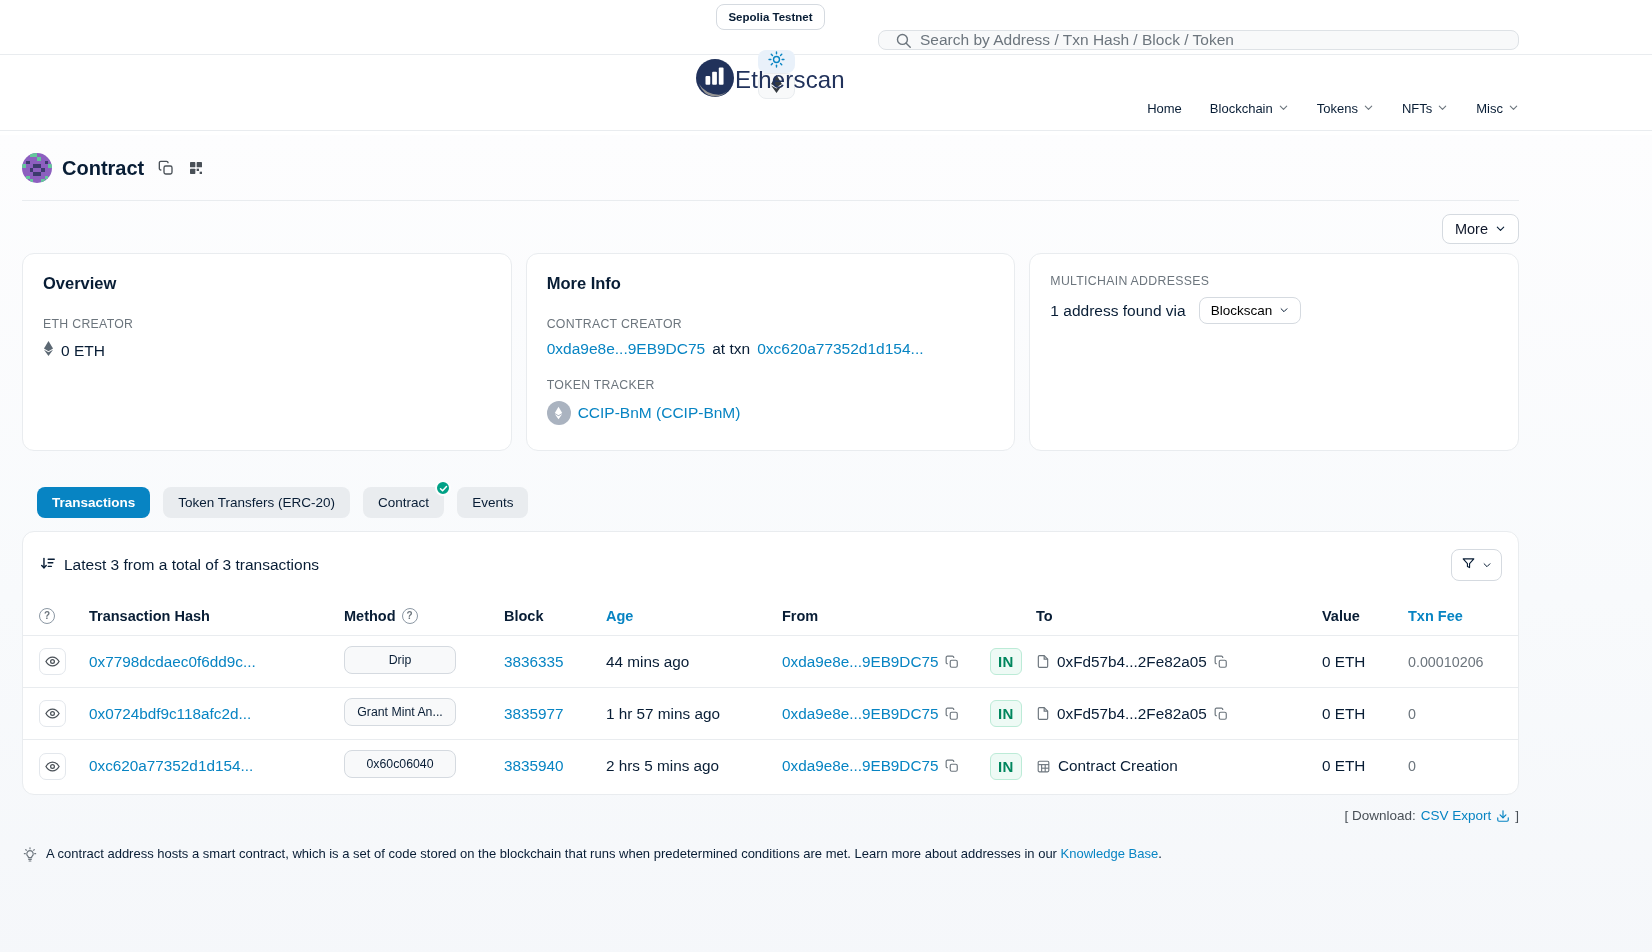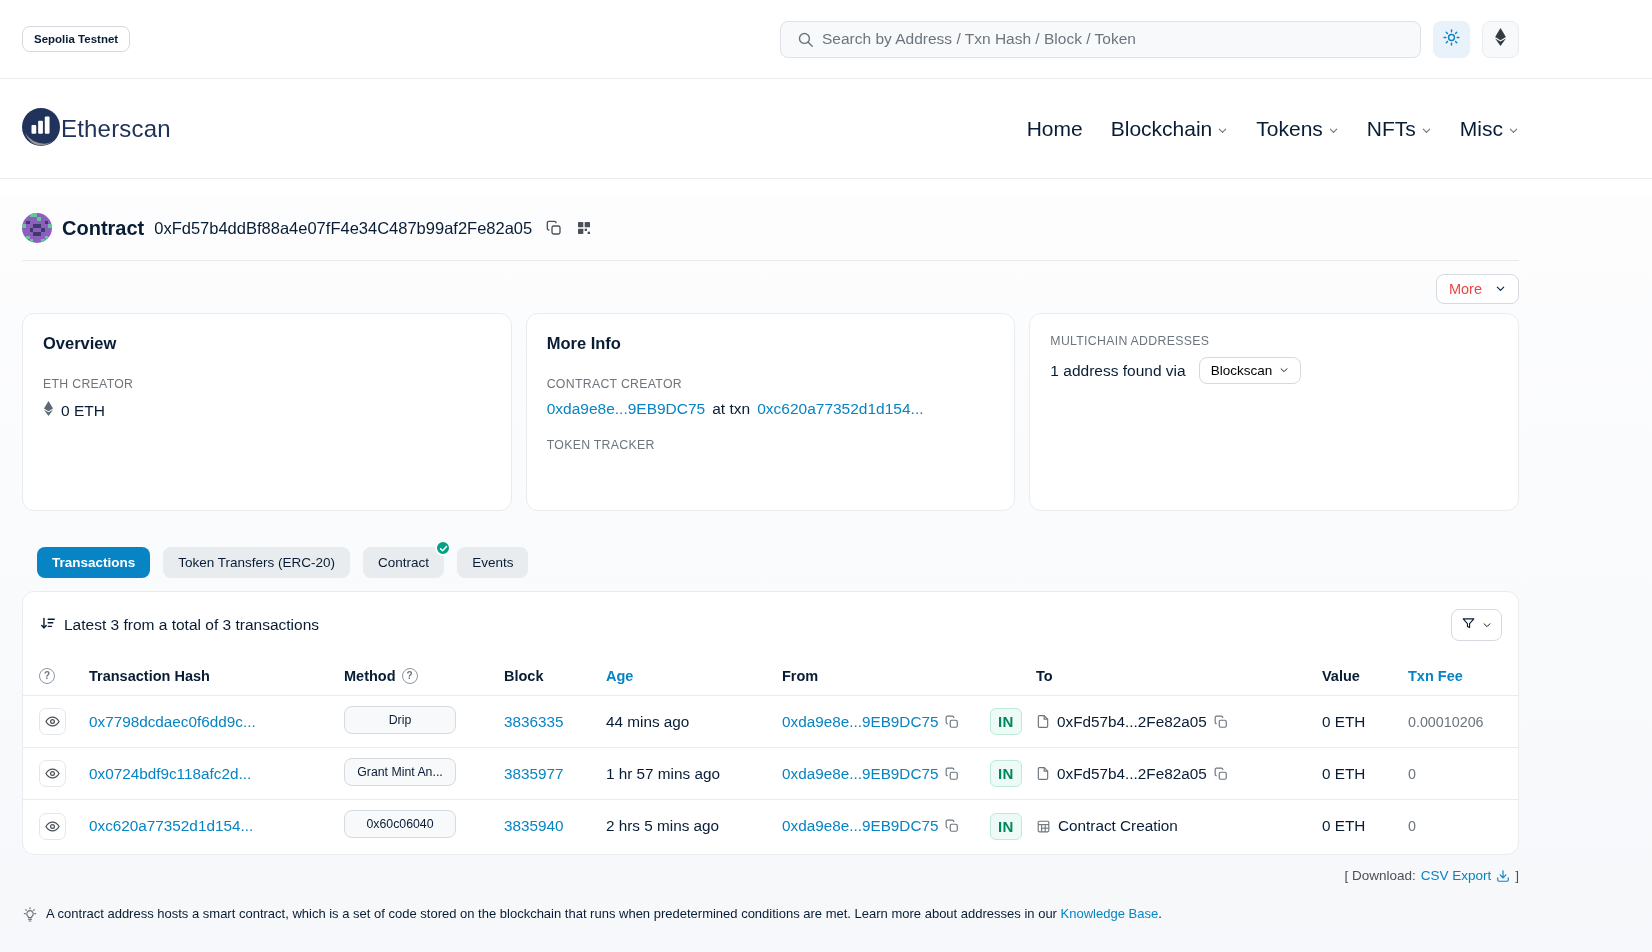--- a/index.html
+++ b/index.html
@@ -1,19 +1,19 @@
 <!DOCTYPE html>
 <html><head>
 <meta charset="utf-8">
 <style>
   * { margin:0; padding:0; box-sizing:border-box; }
   html,body { width:1652px; height:952px; overflow:hidden;
     font-family:"Liberation Sans", sans-serif; color:#081d35; background:#fff; }
   .link { color:#0784c3; cursor:pointer; }
-  .container { width:1497px; margin:16px 22px; }
+  .container { width:1497px; margin:4px 22px;flex-direction:column; }
 
   
   .topbar { border-bottom:1px solid #e9ecef; background:#fff; }
   .topbar-inner { display:flex; align-items:center; height:46px; }
   .network-btn { font-size:11.5px; font-weight:700; padding:6px 11px; border:1px solid #d5dae0;
     border-radius:8px; background:#fff; cursor:pointer; color:#081d35; }
   .search-wrap { margin-left:auto; width:641px; height:37px; display:flex; align-items:center;
     background:#f8f9fa; border:1px solid #dee2e6; border-radius:8px; padding:0 12px; gap:8px; }
   .search-wrap input { border:none; outline:none; background:transparent; flex:1;
     font-size:15.5px; color:#081d35; font-family:"Liberation Sans", sans-serif; }
@@ -22,33 +22,33 @@
     justify-content:center; cursor:pointer; margin-left:12px; border:1px solid transparent; }
   .iconbtn.theme { background:#e9f1fa; }
   .iconbtn.chain { background:#f8f9fa; border-color:#e9ecef; }
 
   
   .masthead { border-bottom:1px solid #e9ecef; background:#fff; }
   .masthead-inner { display:flex; align-items:center; height:67px; }
   .brand { display:flex; align-items:center; gap:1px; cursor:pointer; }
   .brand-name { font-size:24px; font-weight:500; color:#21325b; letter-spacing:.2px; }
   .nav { margin-left:auto; display:flex; align-items:center; gap:28px; }
-  .nav-item { font-size:21px; color:#081d35; display:flex; align-items:center; gap:5px; cursor:pointer;text-align:right; }
+  .nav-item { font-size:13px; color:#081d35; display:flex; align-items:center; gap:5px; cursor:pointer;text-align:right; }
   .nav-item .chev { color:#6c757d; }
 
   
   .content { background:linear-gradient(180deg,#fdfdfe 0%, #f8fafc 55%, #f5f7fa 100%); height:839px; }
   .page-head { display:flex; align-items:center; gap:10px; padding-top:18px; }
   .avatar { width:30px; height:30px; border-radius:50%; overflow:hidden; flex:0 0 auto; }
   .page-title { font-size:20px; font-weight:700; }
   .page-address { font-size:16.5px; font-weight:400; color:#081d35; }
   .hicon { color:#495057; display:flex; align-items:center; cursor:pointer; margin-left:4px; }
   .divider { border:none; border-top:1px solid #e9ecef; margin-top:17px; }
   .more-row { display:flex; justify-content:flex-end; margin-top:13px; }
-  .btn-light { display:inline-flex; align-items:center; gap:13px; background:#fff; color:#ef4444;
+  .btn-light { display:inline-flex; align-items:center; gap:7px; background:#fff; color:#0f172a;
     border:1px solid #d5dae0; border-radius:8px; padding:6px 12px; font-size:14.5px; cursor:pointer; }
 
   
   .cards { display:flex; gap:14px; margin-top:9px; }
   .card { flex:1; background:#fff; border:1px solid #e9ecef; border-radius:12px; padding:20px; height:198px; }
   .card-title { font-size:16.5px; font-weight:700; margin-bottom:24px; }
   .card-label { font-size:12.3px; color:#6c757d; letter-spacing:.3px; margin-bottom:9px; }
   .card-value { font-size:15.5px; display:flex; align-items:center; gap:7px; }
   .card-gap { margin-top:20px; }
   .token-ic { width:24px; height:24px; border-radius:50%; background:#aab3c0; display:flex;
@@ -202,21 +202,20 @@
             <rect x="6" y="6" width="1" height="1" fill="#63c79b"></rect>
           <rect x="3" y="3" width="2" height="1" fill="#3b3b6d"></rect>
             <rect x="2" y="4" width="1" height="1" fill="#3b3b6d"></rect>
           <rect x="5" y="4" width="1" height="1" fill="#3b3b6d"></rect>
             <rect x="3" y="5" width="2" height="1" fill="#3b3b6d"></rect>
           <rect x="1" y="2" width="1" height="1" fill="#3b3b6d"></rect>
             <rect x="6" y="2" width="1" height="1" fill="#3b3b6d"></rect>
         </svg>
       </span>
       <span class="page-title">Contract</span>
-      <span class="page-address">0xFd57b4ddBf88a4e07fF4e34C487b99af2Fe82a05</span>
       <span class="hicon">
         <svg width="16" height="16" viewBox="0 0 24 24" fill="none" stroke="#495057" stroke-width="2">
             <rect x="9" y="9" width="12" height="12" rx="2.5"></rect>
             <path d="M5 15H4.2A2.2 2.2 0 0 1 2 12.8V4.2A2.2 2.2 0 0 1 4.2 2h8.6A2.2 2.2 0 0 1 15 4.2V5"></path>
           </svg>
       </span>
       <span class="hicon">
         <svg width="16" height="16" viewBox="0 0 24 24" fill="#495057">
             <rect x="3" y="3" width="8" height="8" rx="1"></rect>
             <rect x="13" y="3" width="8" height="8" rx="1"></rect>
@@ -255,20 +254,29 @@
 
       <div class="card">
         <div class="card-title">More Info</div>
         <div class="card-label">CONTRACT CREATOR</div>
         <div class="card-value">
           <span class="link">0xda9e8e...9EB9DC75</span>
           <span>at txn</span>
           <span class="link">0xc620a77352d1d154...</span>
         </div>
         <div class="card-label card-gap">TOKEN TRACKER</div>
+        <div class="card-value">
+          <span class="token-ic">
+            <svg width="9" height="14" viewBox="0 0 16 24">
+                <path d="M8 1 L14.6 12.1 L8 16 L1.4 12.1 Z" fill="#ffffff"></path>
+                <path d="M8 17.6 L14.6 13.7 L8 23 L1.4 13.7 Z" fill="#ffffff"></path>
+              </svg>
+          </span>
+          <span class="link">CCIP-BnM (CCIP-BnM)</span>
+        </div>
       </div>
 
       <div class="card">
         <div class="card-label">MULTICHAIN ADDRESSES</div>
         <div class="card-value">
           <span>1 address found via</span>
           <button class="pill-select">
             <span>Blockscan</span>
             <span><svg width="10" height="10" viewBox="0 0 24 24">
                   <path d="M5 9l7 7 7-7" stroke="#081d35" stroke-width="2.4" fill="none" stroke-linecap="round" stroke-linejoin="round"></path>

